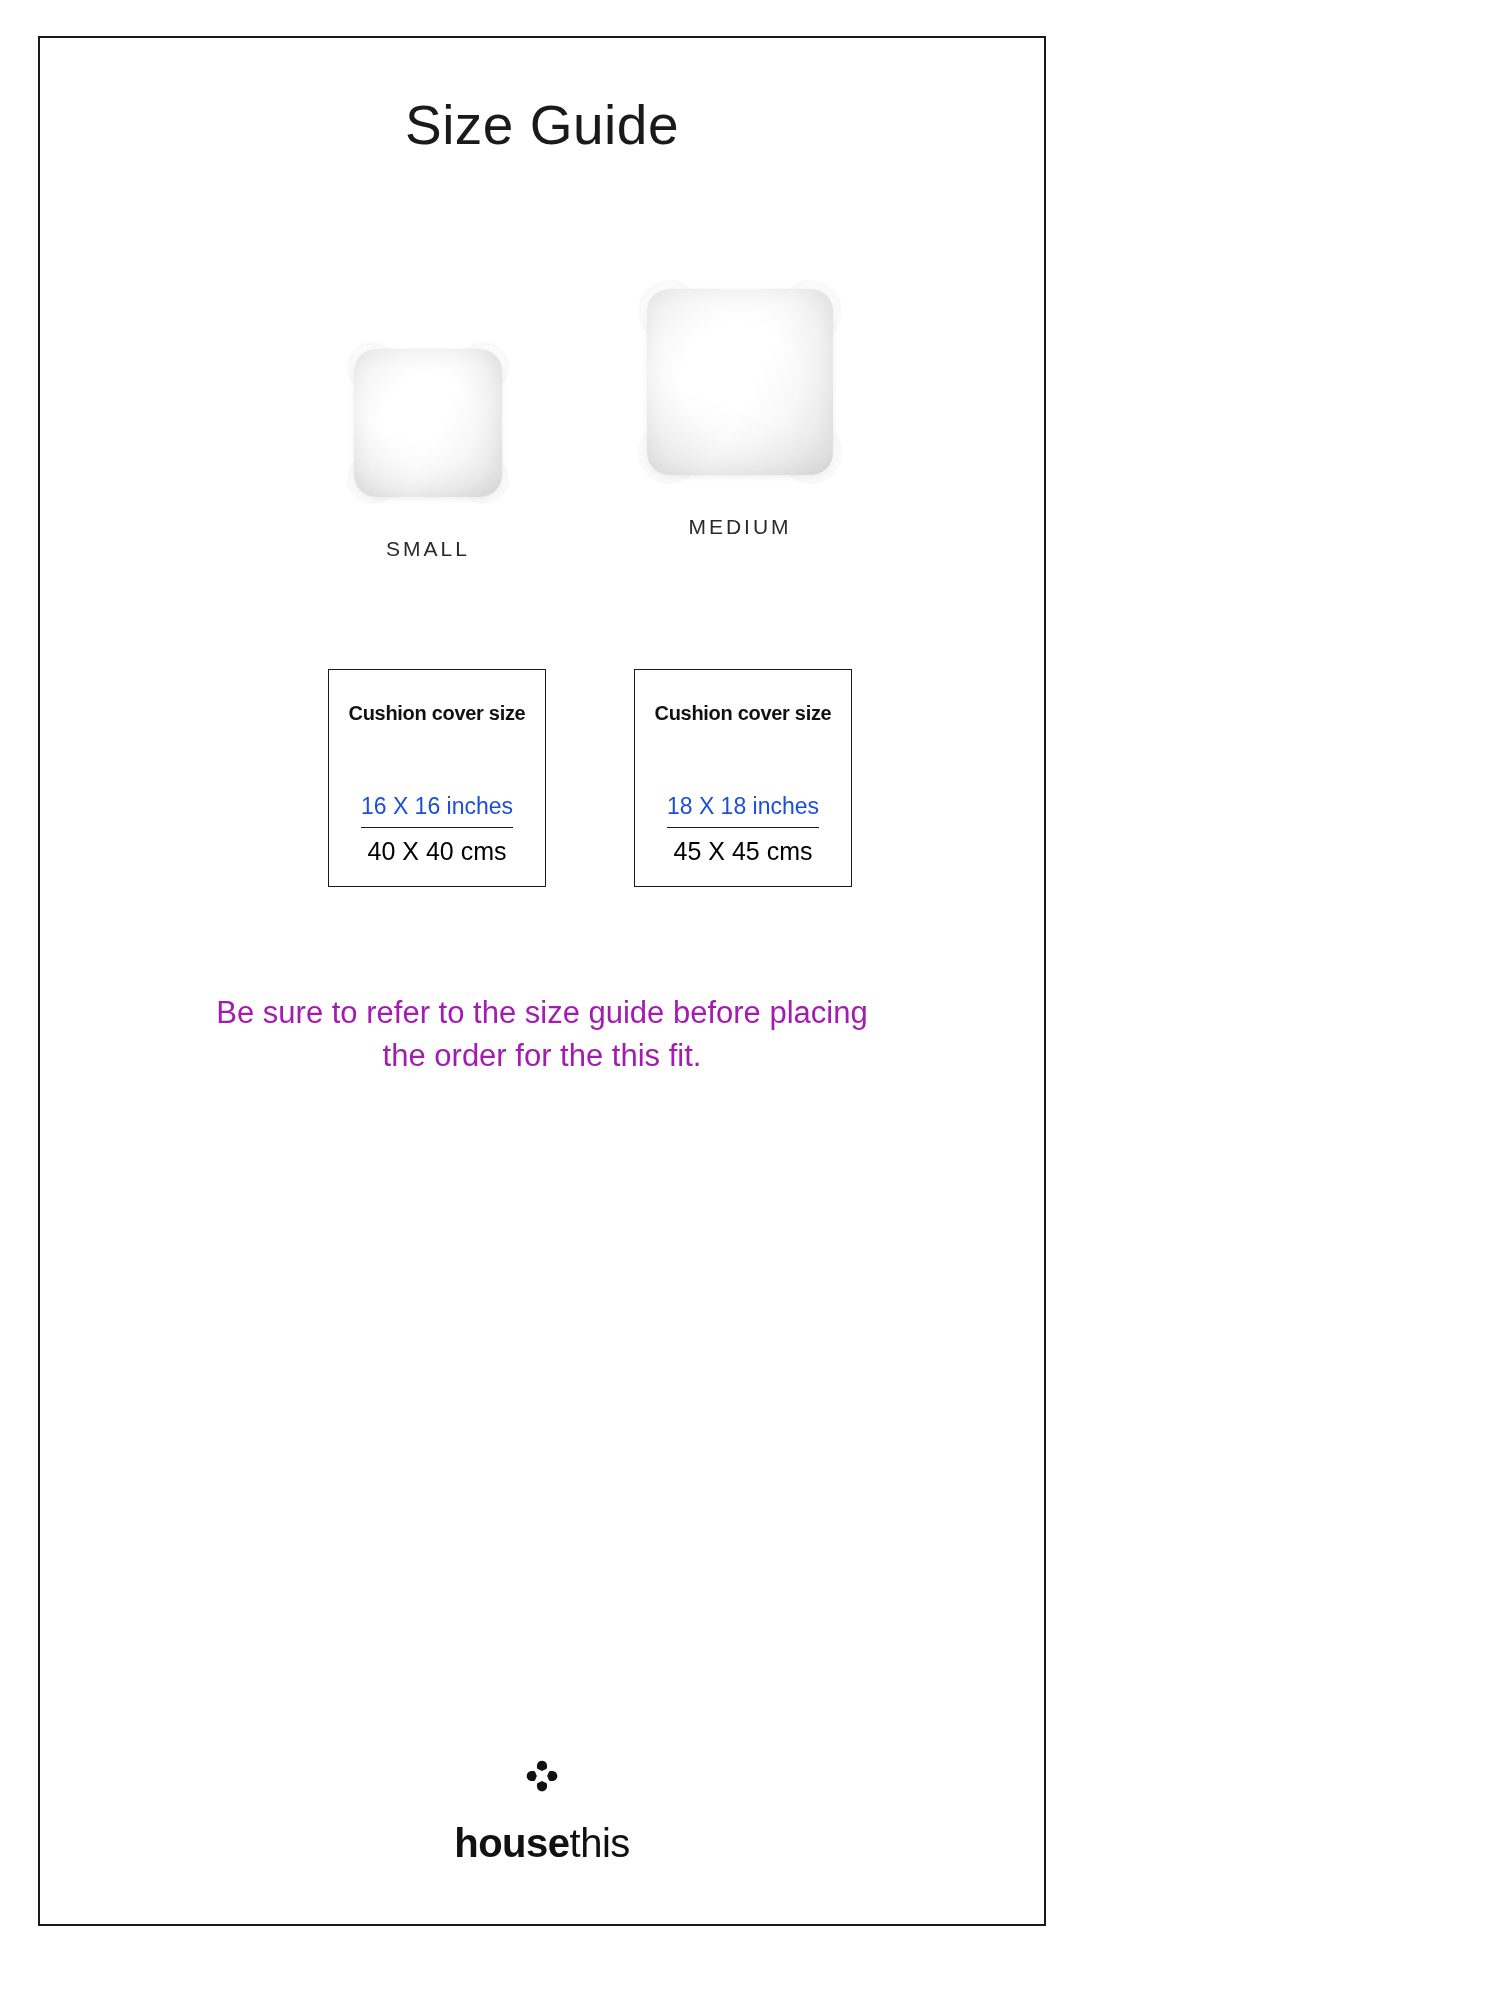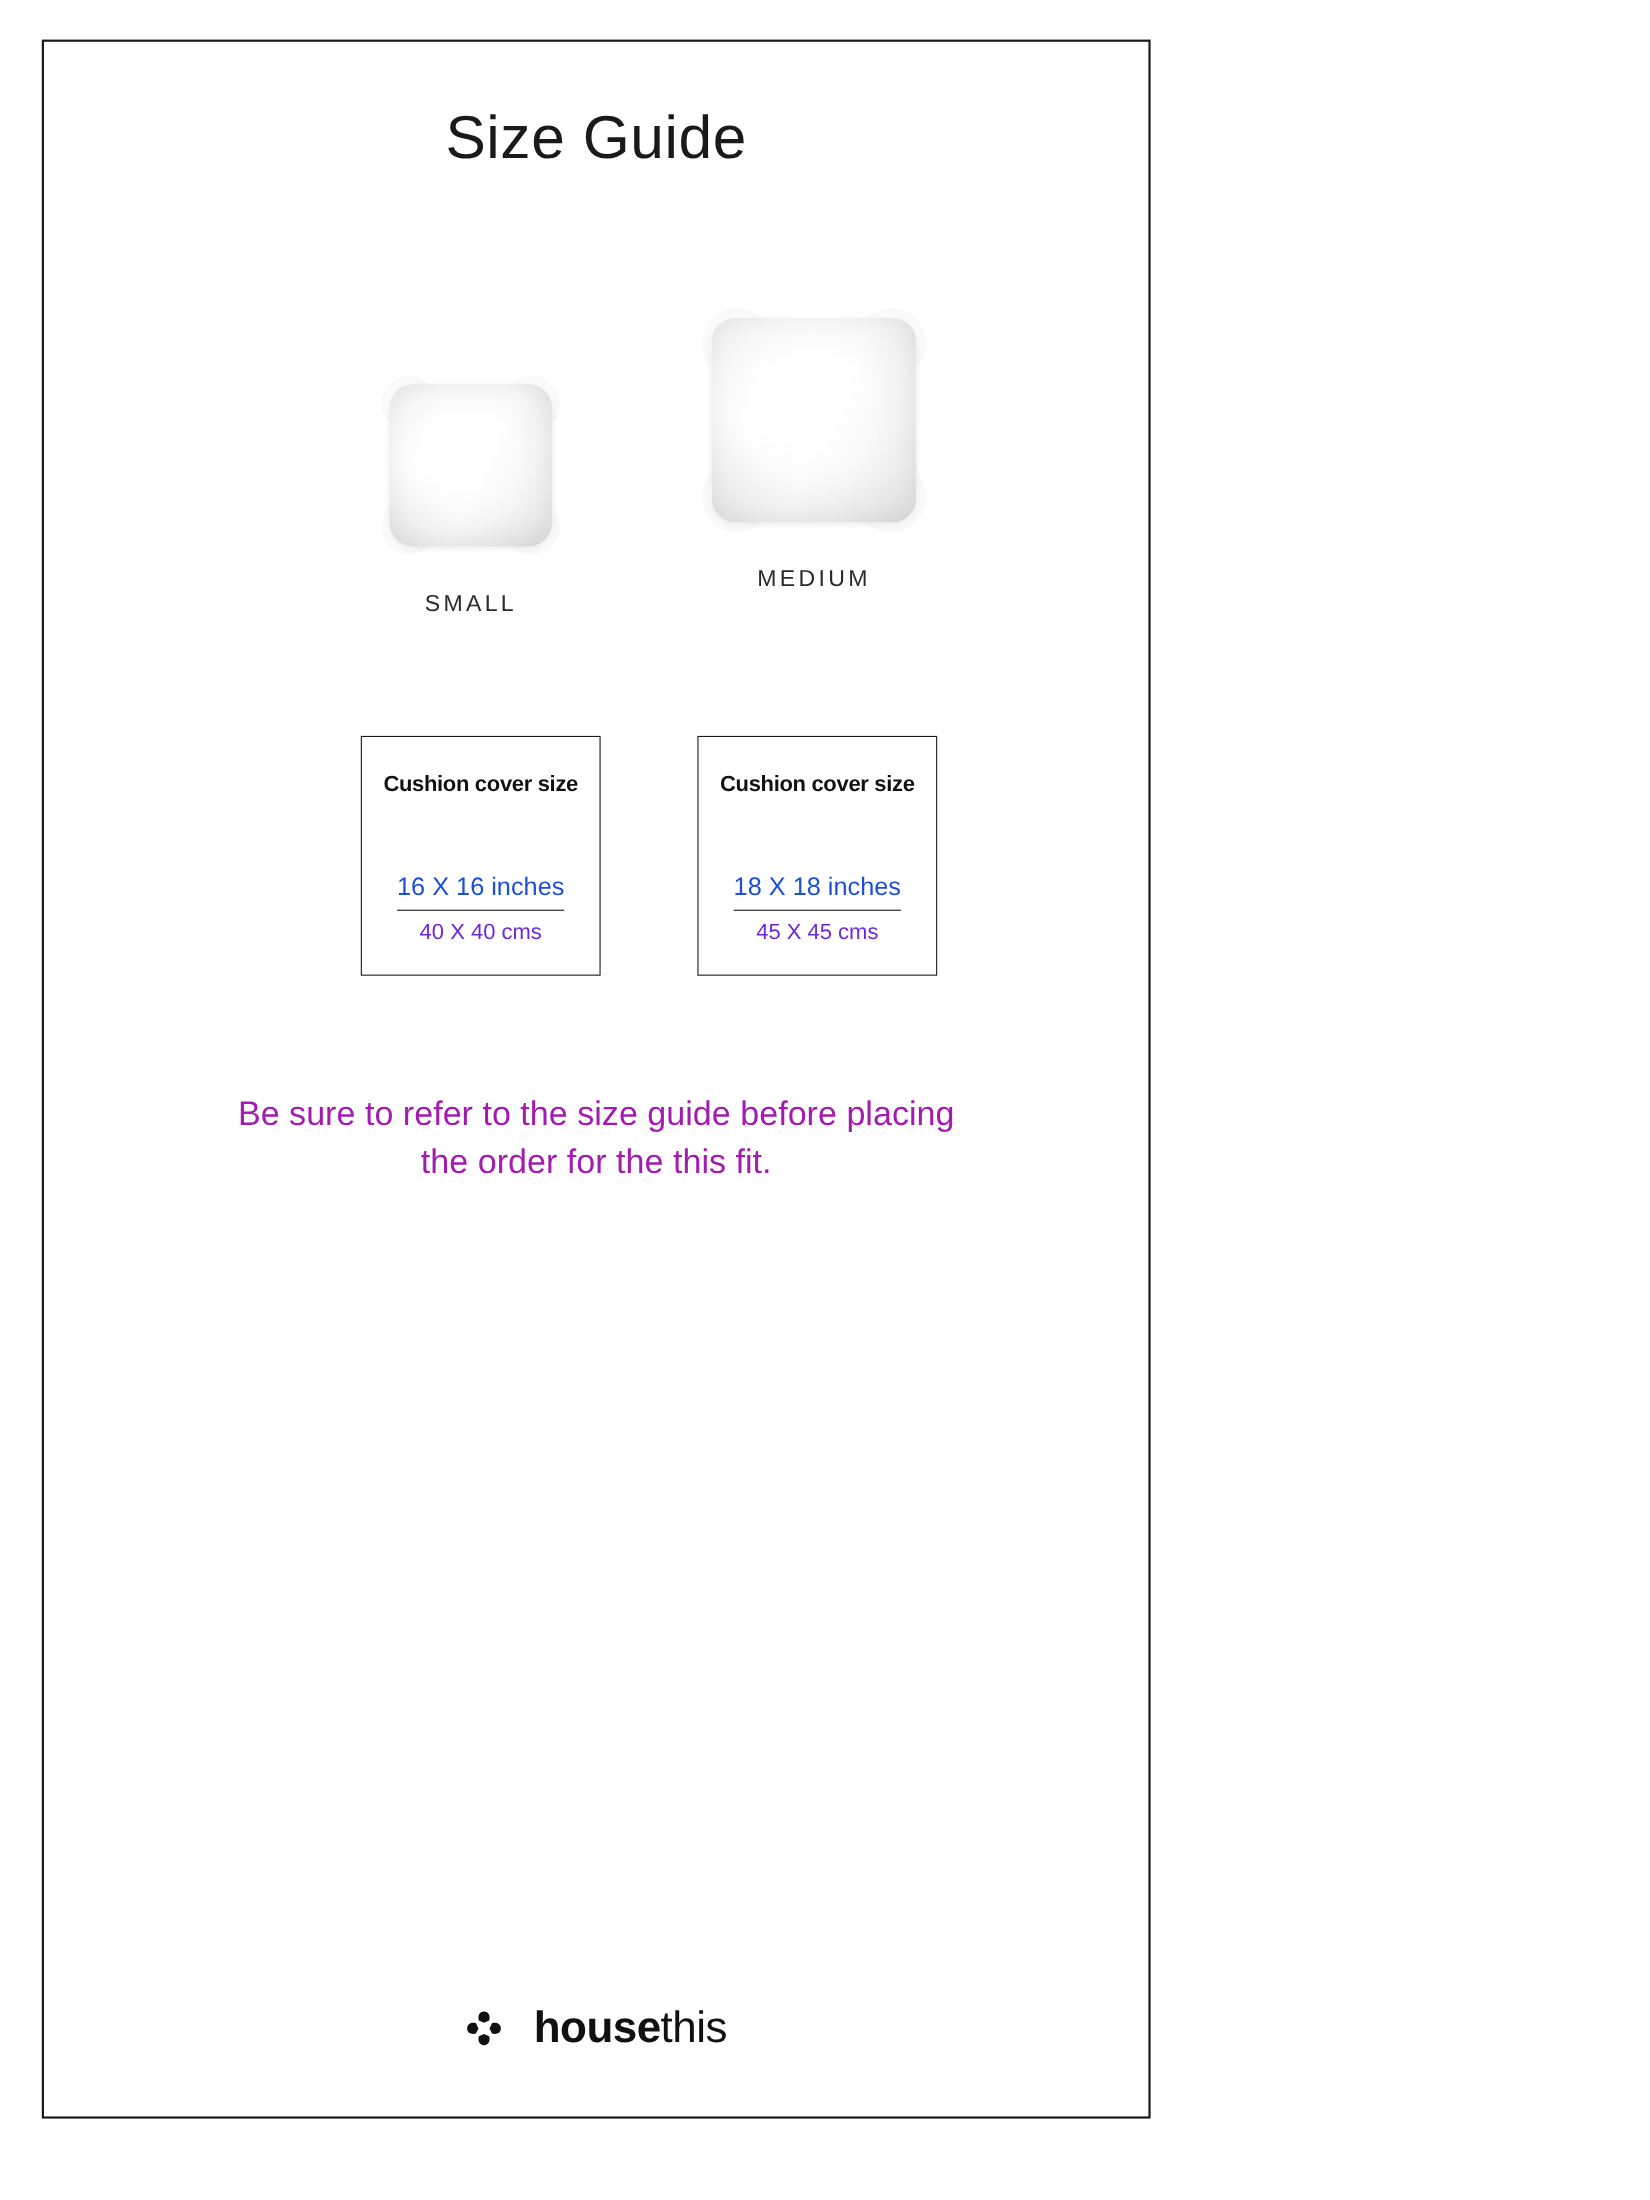--- a/index.html
+++ b/index.html
@@ -142,43 +142,44 @@
   }
   .dim-inches {
     font-size: 23px;
     margin-top: 68px;
     padding-bottom: 7px;
     display: inline-block;
     border-bottom: 1.2px solid #1a1a1a;
     color: #1d4ed8;
   }
   .dim-cms {
-    font-size: 20px;
+    font-size: 25px;
     margin-top: 9px;
-    color: #6d28d9;
+    color: #000000;
   }
 
   .footnote {
     text-align: center;
     font-size: 31px;
     line-height: 1.4;
     margin: 0;
     padding-top: 82px;
     color: #a21caf;
   }
 
   .brand {
     position: absolute;
     left: 0;
     right: 0;
     bottom: 58px;
     display: flex;
     align-items: center;
     justify-content: center;
     gap: 28px;
+    flex-direction: column;
   }
   .brand-mark {
     width: 34px;
     height: 34px;
     display: block;
   }
   .brand-text {
     font-size: 40px;
     letter-spacing: -0.5px;
     color: #111;

